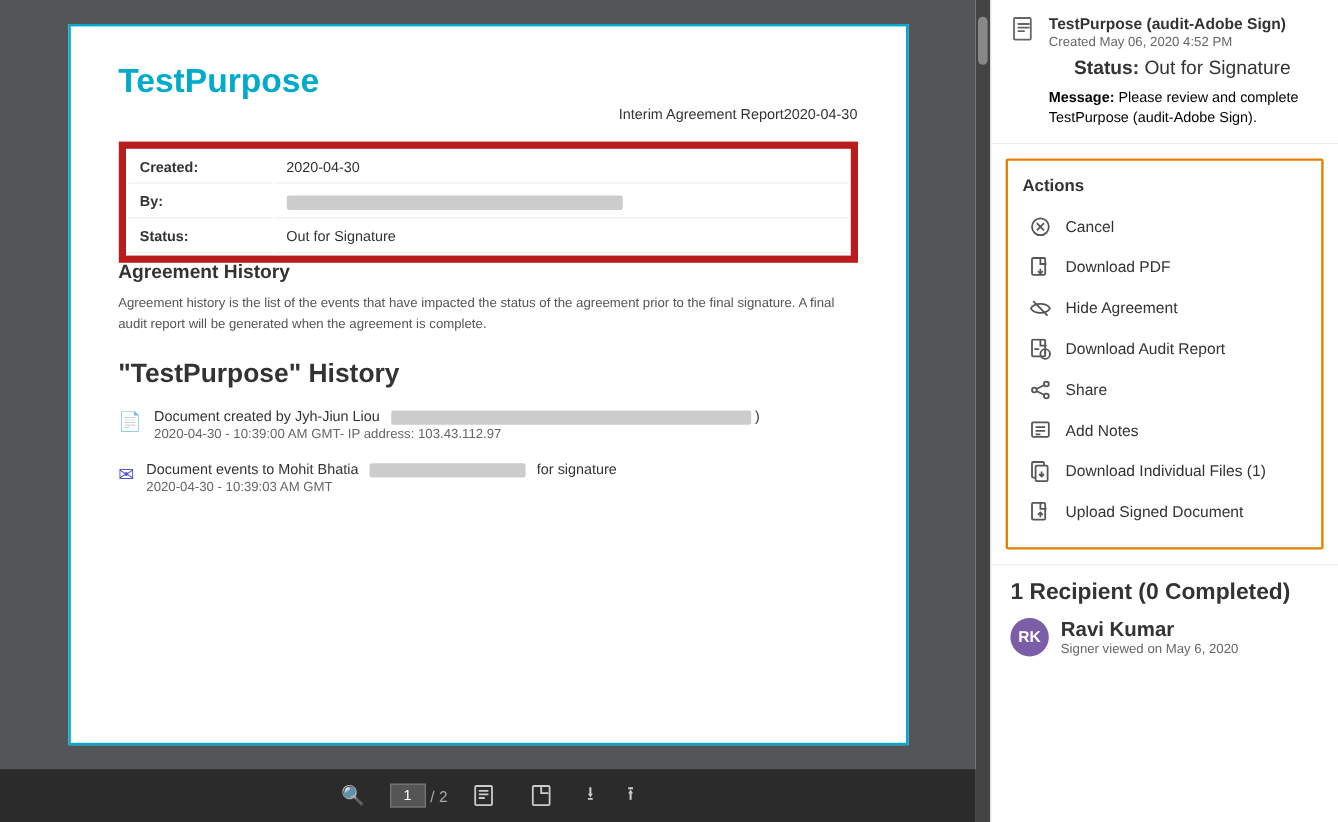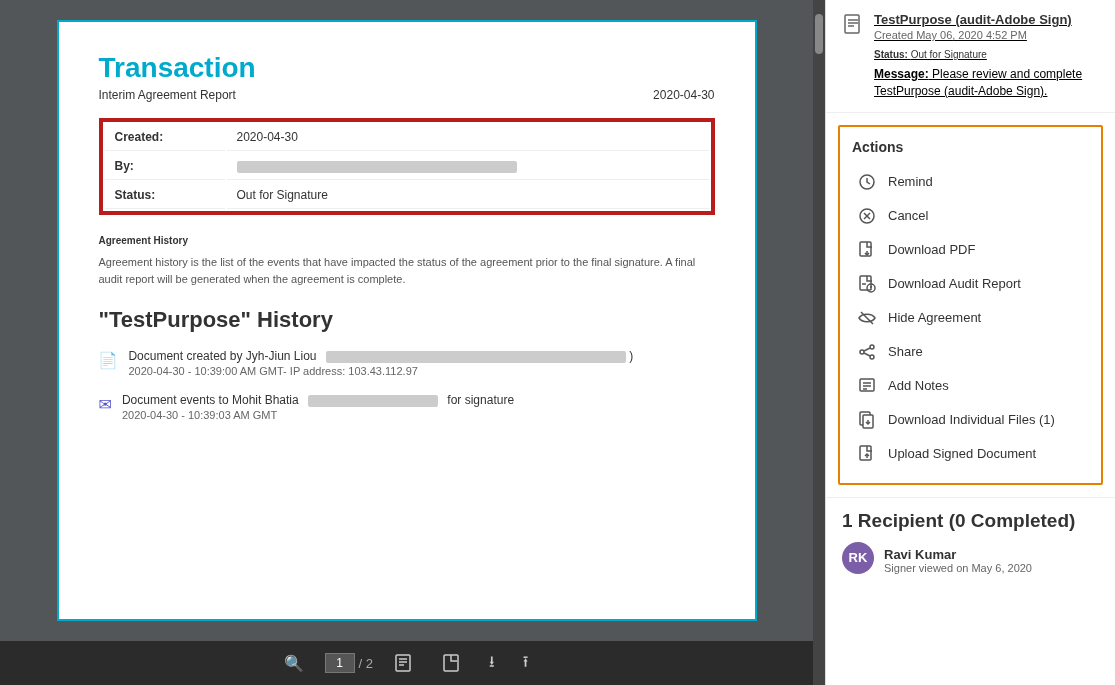--- a/index.html
+++ b/index.html
@@ -33,30 +33,29 @@
 
     .doc-title {
       color: #00aacc;
       font-size: 28px;
       font-weight: bold;
       margin-bottom: 4px;
     }
 
     .doc-subtitle-row {
       display: flex;
-      justify-content: space-between;
+      justify-content: flex-end;
       margin-bottom: 16px;
       font-size: 12px;
       color: #333;
     }
 
     .doc-info-table {
-      border: 4px solid #b91c1c;
+      border: 6px solid #b91c1c;
       width: 100%;
-      margin-bottom: 20px;
     }
 
     .doc-info-table tr td {
       padding: 6px 10px;
       font-size: 12px;
       color: #333;
       border-bottom: 1px solid #eee;
     }
 
     .doc-info-table tr td:first-child {
@@ -66,21 +65,21 @@
 
     .redacted {
       display: inline-block;
       background: #ccc;
       height: 12px;
       border-radius: 2px;
       vertical-align: middle;
     }
 
     .doc-section-title {
-      font-size: 10px;
+      font-size: 16px;
       font-weight: bold;
       margin-bottom: 8px;
       color: #333;
     }
 
     .doc-section-text {
       font-size: 11px;
       color: #555;
       line-height: 1.5;
       margin-bottom: 20px;
@@ -203,40 +202,40 @@
     }
 
     .doc-icon-top {
       font-size: 20px;
       color: #666;
       margin-top: 2px;
     }
 
     .right-header-info {
       flex: 1;
-      text-decoration: underline;
     }
 
     .right-header-title {
       font-size: 13px;
       font-weight: bold;
       color: #333;
       margin-bottom: 2px;
     }
 
     .right-header-date {
       font-size: 11px;
       color: #666;
       margin-bottom: 8px;
     }
 
     .right-status-row {
-      font-size: 10px;
+      font-size: 16px;
       color: #333;
       margin-bottom: 6px;
+      margin-left: 21px;
     }
 
     .right-status-row span.label { font-weight: bold; }
     .right-status-value { color: #333; }
 
     .right-message-row {
       font-size: 12px;
       color: #000000;
       line-height: 1.4;
     }
@@ -321,40 +320,40 @@
       display: flex;
       align-items: center;
       justify-content: center;
       color: white;
       font-size: 13px;
       font-weight: bold;
       flex-shrink: 0;
     }
 
     .recipient-info-name {
-      font-size: 13px;
+      font-size: 17px;
       font-weight: bold;
       color: #333;
     }
 
     .recipient-info-status {
       font-size: 11px;
       color: #666;
     }
   </style>
 </head>
 <body>
 
 <div style="display:flex; width:1115px; height:685px;">
 
   <div class="doc-viewer">
     <div class="doc-scroll-area">
       <div class="doc-page">
 
-        <div class="doc-title">Transaction</div>
+        <div class="doc-title">TestPurpose</div>
         <div class="doc-subtitle-row">
           <span>Interim Agreement Report</span>
           <span>2020-04-30</span>
         </div>
 
         <table class="doc-info-table">
           <tbody>
               <tr>
             <td>Created:</td>
             <td>2020-04-30</td>
@@ -454,29 +453,20 @@
         <div class="right-message-row">
           <span class="label">Message:</span>
           <span>Please review and complete TestPurpose (audit-Adobe Sign).</span>
         </div>
       </div>
     </div>
 
     <div class="actions-panel">
       <div class="actions-title">Actions</div>
 
-      <div class="action-item">
-        <div class="action-icon">
-          <svg width="18" height="18" viewBox="0 0 18 18" fill="none" stroke="#555" stroke-width="1.5">
-            <circle cx="9" cy="9" r="7"></circle>
-            <polyline points="9,5 9,9 12,11"></polyline>
-          </svg>
-        </div>
-        <span class="action-label">Remind</span>
-      </div>
 
       <div class="action-item">
         <div class="action-icon">
           <svg width="18" height="18" viewBox="0 0 18 18" fill="none" stroke="#555" stroke-width="1.5">
             <circle cx="9" cy="9" r="7"></circle>
             <line x1="6" y1="6" x2="12" y2="12"></line>
             <line x1="12" y1="6" x2="6" y2="12"></line>
           </svg>
         </div>
         <span class="action-label">Cancel</span>
@@ -485,44 +475,44 @@
       <div class="action-item">
         <div class="action-icon">
           <svg width="18" height="18" viewBox="0 0 18 18" fill="none" stroke="#555" stroke-width="1.5">
             <rect x="2" y="1" width="11" height="14" rx="1"></rect>
             <polyline points="9,1 9,6 14,6"></polyline>
             <line x1="9" y1="10" x2="9" y2="14"></line>
             <polyline points="7,12 9,14 11,12"></polyline>
           </svg>
         </div>
         <span class="action-label">Download PDF</span>
+      </div>
+
+      <div class="action-item">
+        <div class="action-icon">
+          <svg width="18" height="18" viewBox="0 0 18 18" fill="none" stroke="#555" stroke-width="1.5">
+            <path d="M1 9 C4 4 14 4 17 9 C14 14 4 14 1 9Z"></path>
+            <line x1="3" y1="3" x2="15" y2="15"></line>
+          </svg>
+        </div>
+        <span class="action-label">Hide Agreement</span>
       </div>
 
       <div class="action-item">
         <div class="action-icon">
           <svg width="18" height="18" viewBox="0 0 18 18" fill="none" stroke="#555" stroke-width="1.5">
             <rect x="2" y="1" width="11" height="14" rx="1"></rect>
             <polyline points="9,1 9,6 14,6"></polyline>
             <line x1="4" y1="9" x2="8" y2="9"></line>
             <circle cx="13" cy="13" r="4" fill="none"></circle>
             <line x1="13" y1="11" x2="13" y2="13"></line>
             <line x1="13" y1="14.5" x2="13" y2="15"></line>
           </svg>
         </div>
         <span class="action-label">Download Audit Report</span>
-      </div>
-
-      <div class="action-item">
-        <div class="action-icon">
-          <svg width="18" height="18" viewBox="0 0 18 18" fill="none" stroke="#555" stroke-width="1.5">
-            <path d="M1 9 C4 4 14 4 17 9 C14 14 4 14 1 9Z"></path>
-            <line x1="3" y1="3" x2="15" y2="15"></line>
-          </svg>
-        </div>
-        <span class="action-label">Hide Agreement</span>
       </div>
 
       <div class="action-item">
         <div class="action-icon">
           <svg width="18" height="18" viewBox="0 0 18 18" fill="none" stroke="#555" stroke-width="1.5">
             <circle cx="14" cy="4" r="2"></circle>
             <circle cx="14" cy="14" r="2"></circle>
             <circle cx="4" cy="9" r="2"></circle>
             <line x1="6" y1="8" x2="12" y2="5"></line>
             <line x1="6" y1="10" x2="12" y2="13"></line>

